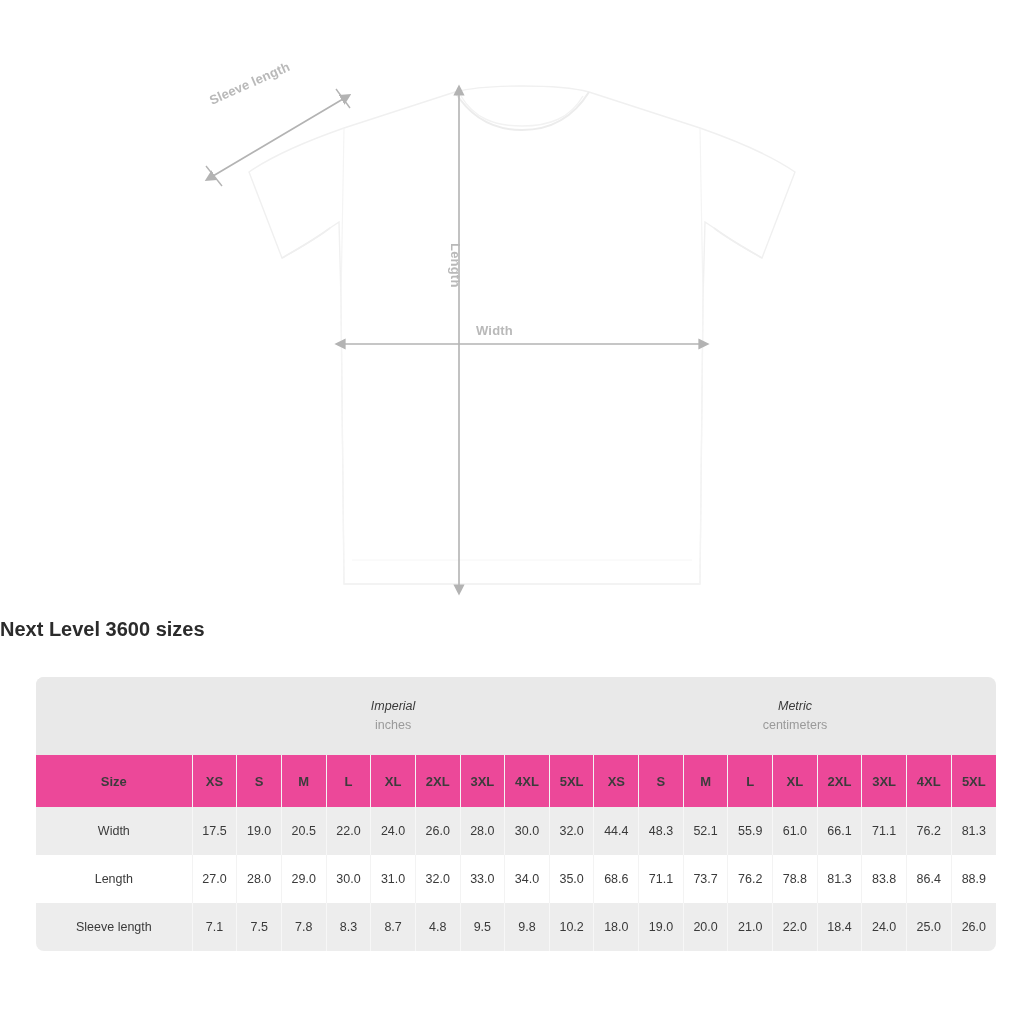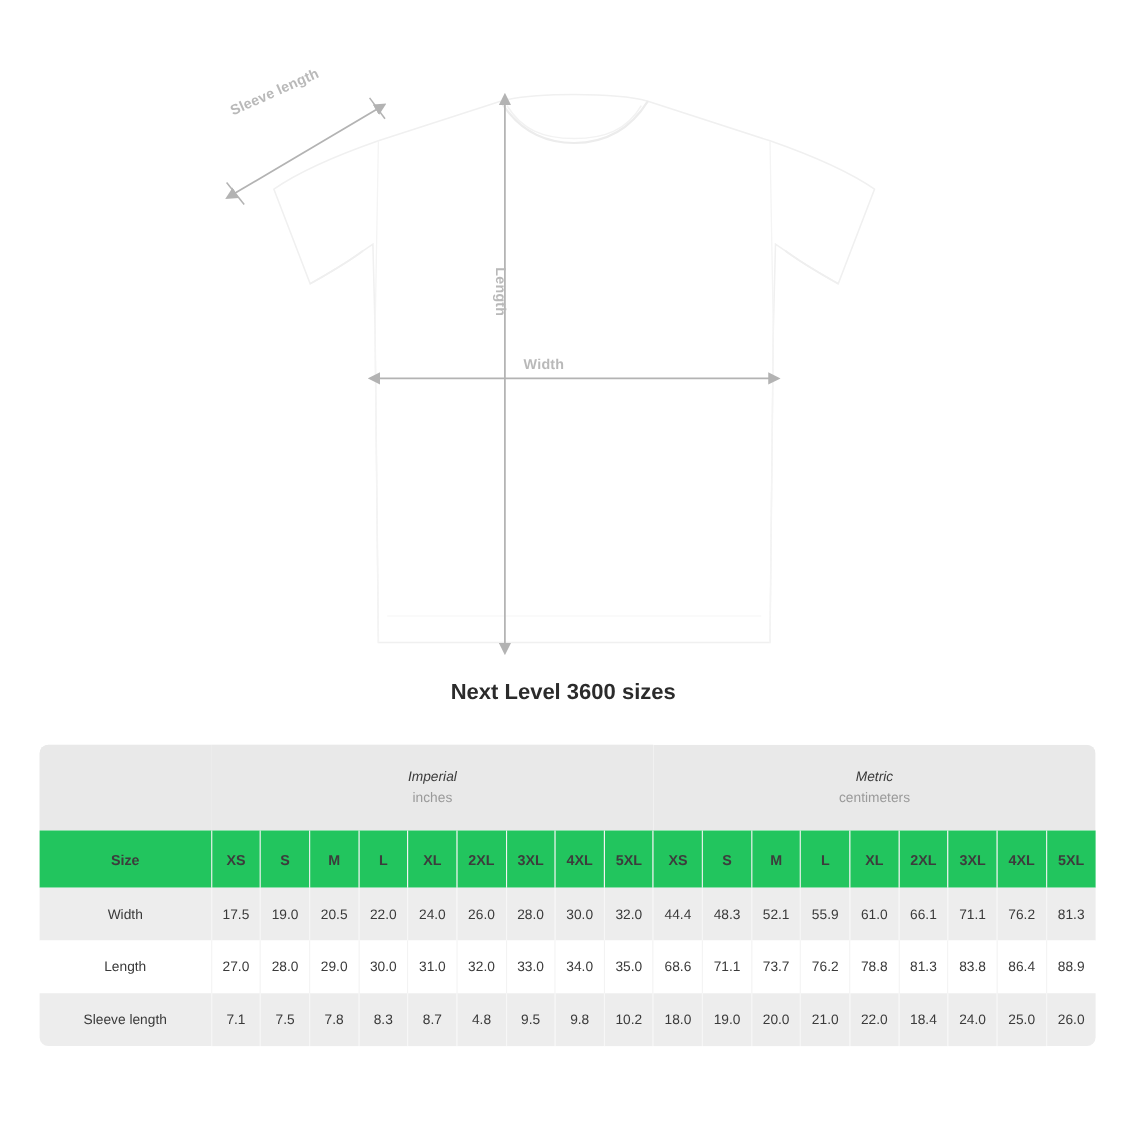--- a/index.html
+++ b/index.html
@@ -54,21 +54,20 @@
     left: 476px;
     top: 323px;
   }
 
   
   .title-block {
     position: absolute;
     left: 0;
     top: 618px;
     width: 1024px;
-    text-align: center;
   }
   .chart-title {
     font-size: 20px;
     font-weight: bold;
     color: #2b2b2b;
     margin: 0;
   }
   .chart-note {
     margin-top: 10px;
     font-size: 12.5px;
@@ -116,21 +115,21 @@
     display: block;
     margin-top: 3px;
   }
   .corner-cell { background: #e9e9e9; }
 
   tr.sizes-row td {
     height: 52px;
     font-weight: bold;
     color: #3c3c3c;
     font-size: 13px;
-    background: #22c55e;
+    background: #ec4899;
   }
   tr.sizes-row td.label-cell { font-size: 13px; }
 
   td.label-cell {
     font-weight: bold;
     color: #3c3c3c;
     font-size: 13px;
   }
 
   tr.shaded td { background: #ededed; }

